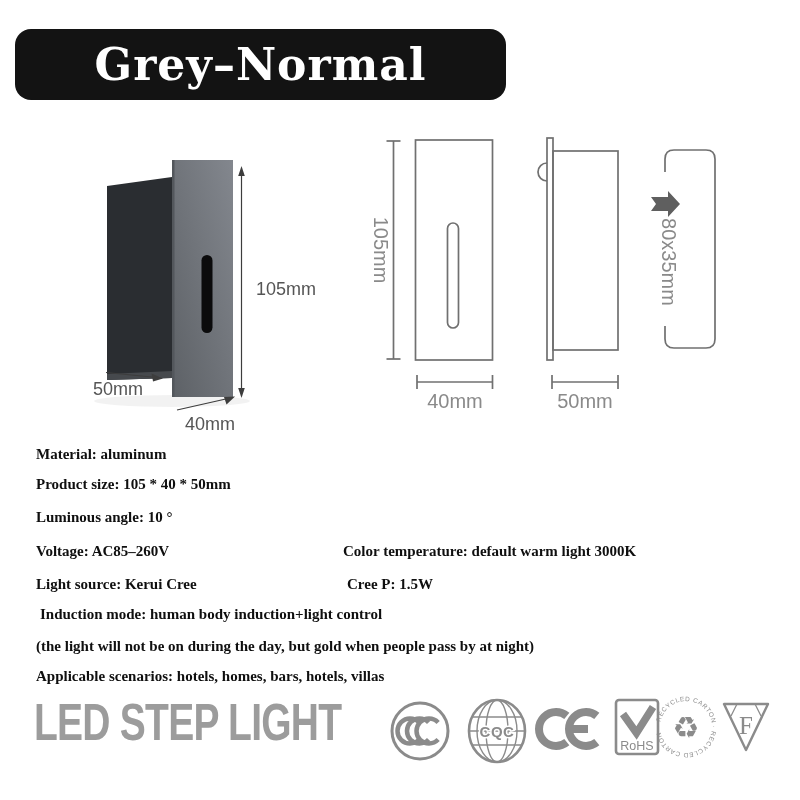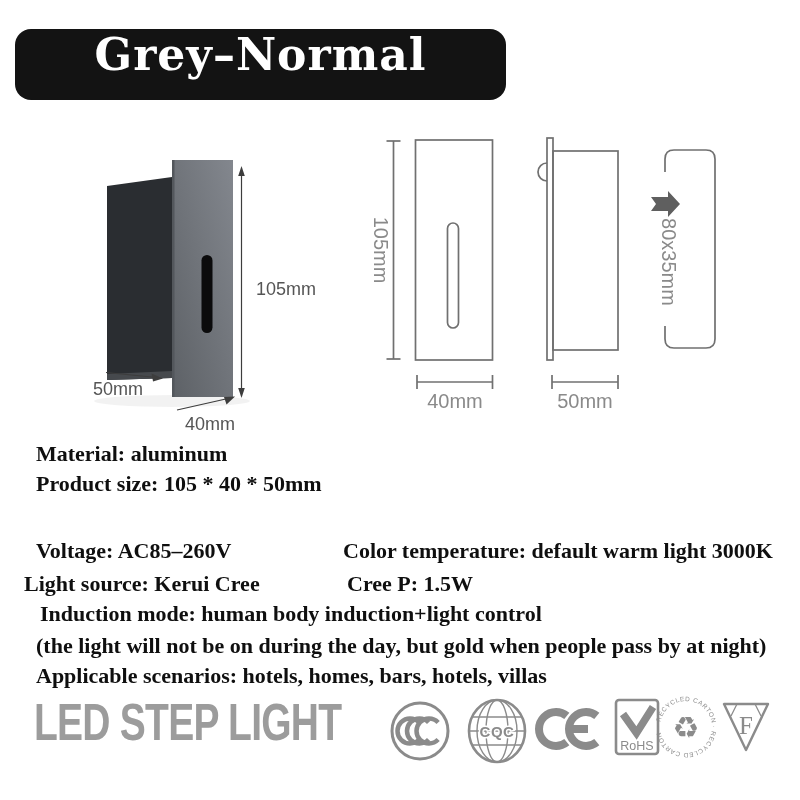--- a/index.html
+++ b/index.html
@@ -1,20 +1,20 @@
 <!DOCTYPE html>
 <html><head>
 <meta charset="utf-8">
 <style>
   html,body{margin:0;padding:0;width:800px;height:800px;background:#ffffff;overflow:hidden}
   .page{position:relative;width:800px;height:800px;background:#ffffff;font-family:"Liberation Serif",serif}
-  .title-bar{position:absolute;left:15px;top:29px;width:491px;height:71px;background:#131313;border-radius:16px;display:flex;align-items:flex-start;justify-content:center}
+  .title-bar{position:absolute;left:15px;top:29px;width:491px;height:71px;background:#131313;border-radius:16px;display:flex;align-items:center;justify-content:center}
   .title-bar span{color:#ffffff;font-family:"DejaVu Serif",serif;font-weight:700;font-size:44px;letter-spacing:1px;white-space:nowrap}
   .gfx{position:absolute;left:0;top:0;width:800px;height:800px}
-  .spec{position:absolute;font-family:"Liberation Serif",serif;font-weight:700;font-size:22px;line-height:22px;color:#0f0f0f;white-space:nowrap}
+  .spec{position:absolute;font-family:"Liberation Serif",serif;font-weight:700;font-size:15px;line-height:22px;color:#0f0f0f;white-space:nowrap}
   .brand{position:absolute;left:34px;top:699px;font-family:"Liberation Sans",sans-serif;font-weight:700;font-size:52px;line-height:46px;color:#9c9c9c;transform:scaleX(0.75);transform-origin:0 50%;letter-spacing:-1px;white-space:nowrap}
   .dim{font-family:"Liberation Sans",sans-serif;font-size:20px;fill:#8a8a8a}
   .photoDim{font-family:"Liberation Sans",sans-serif;font-size:18px;fill:#555555}
   .cqcText{font-family:"Liberation Sans",sans-serif;font-weight:700;font-size:15px;fill:#8b8b8b;stroke:#ffffff;stroke-width:3px;paint-order:stroke;letter-spacing:0.5px}
   .rohsText{font-family:"Liberation Sans",sans-serif;font-size:12.5px;fill:#8b8b8b}
   .rcRing{font-family:"Liberation Sans",sans-serif;font-size:6.4px;fill:#8b8b8b;letter-spacing:0.6px}
   .rcCenter{font-family:"DejaVu Sans",sans-serif;font-size:30px;fill:#8b8b8b}
   .fText{font-family:"Liberation Serif",serif;font-size:25px;fill:#8b8b8b}
 </style>
 </head>
@@ -125,23 +125,24 @@
         <polygon points="724,704 768,704 746,750" stroke="#8b8b8b" stroke-width="2.4" fill="none" stroke-linejoin="round"></polygon>
         <line x1="737" y1="704" x2="731" y2="716" stroke="#8b8b8b" stroke-width="1.3"></line>
         <line x1="755" y1="704" x2="761" y2="716" stroke="#8b8b8b" stroke-width="1.3"></line>
         <text class="fText" x="746" y="734" text-anchor="middle">F</text>
       </g>
     </g>
   </svg>
 
   <div class="spec" style="left:36px;top:443px">Material: aluminum</div>
   <div class="spec" style="left:36px;top:473px">Product size: 105 * 40 * 50mm</div>
+  <div class="spec" style="left:36px;top:506px">Luminous angle: 10 °</div>
   <div class="spec" style="left:36px;top:540px">Voltage: AC85–260V</div>
   <div class="spec" style="left:343px;top:540px">Color temperature: default warm light 3000K</div>
-  <div class="spec" style="left:24px;top:573px">Light source: Kerui Cree</div>
+  <div class="spec" style="left:36px;top:573px">Light source: Kerui Cree</div>
   <div class="spec" style="left:347px;top:573px">Cree P: 1.5W</div>
   <div class="spec" style="left:40px;top:603px">Induction mode: human body induction+light control</div>
   <div class="spec" style="left:36px;top:635px">(the light will not be on during the day, but gold when people pass by at night)</div>
   <div class="spec" style="left:36px;top:665px">Applicable scenarios: hotels, homes, bars, hotels, villas</div>
 
   <div class="brand">LED STEP LIGHT</div>
 
 </div>
 
 </body></html>

